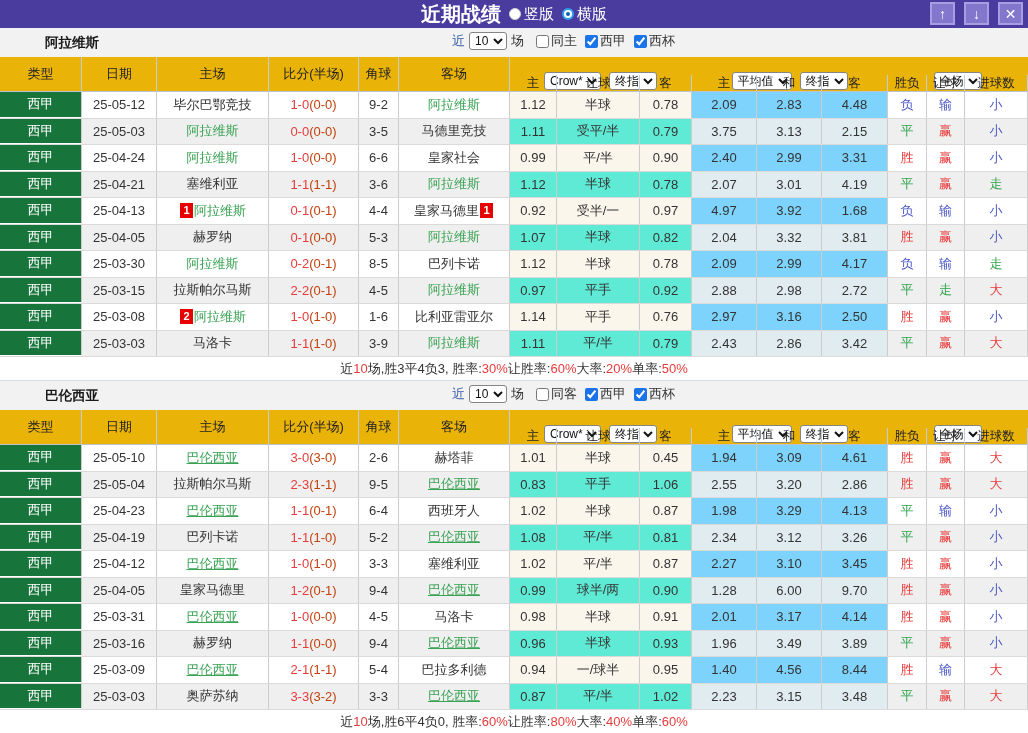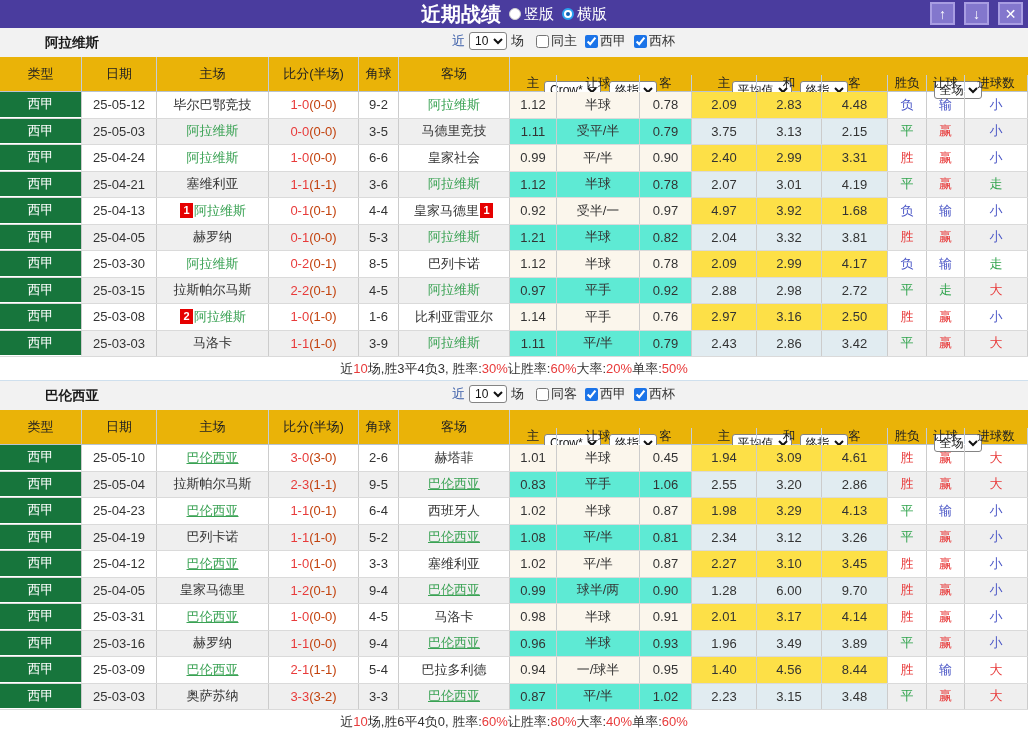--- a/index.html
+++ b/index.html
@@ -36,31 +36,31 @@
   .cell { display:flex; align-items:center; justify-content:center; box-sizing:border-box;
     border-right:1px solid #ccc; height:100%; overflow:hidden; white-space:nowrap; }
   .c0{width:82px}.c1{width:75px}.c2{width:112px}.c3{width:90px}.c4{width:40px}.c5{width:111px}
   .c6{width:47px}.c7{width:83px}.c8{width:52px}.c9{width:65px}.c10{width:65px}.c11{width:66px}
   .c12{width:39px}.c13{width:38px}.c14{width:63px}
   .thead { display:flex; height:34px; background:#eab308; border-bottom:1px solid #b9c3d1; }
   .thead .cell { border-right:1px solid #c3cdda; color:#222; }
   .hr-wrap { display:flex; flex-direction:column; }
   .hrow1 { display:flex; height:18px; }
   .hrow2 { display:flex; height:16px; }
-  .gcell { display:flex; align-items:flex-start; justify-content:center; gap:8px;
+  .gcell { display:flex; align-items:center; justify-content:center; gap:8px;
     box-sizing:border-box; border-right:1px solid #c3cdda;margin-top:24px; }
   .gA{width:182px}.gB{width:196px}.gC{width:140px}
   .gcell select, .controls select { height:18px; }
   .hrow2 .cell { font-size:12.5px; }
   .trow { display:flex; height:26.5px; border-bottom:1px solid #dadada; box-sizing:border-box; }
   .trow.odd { background:#fff; }
   .trow.even { background:#efefef; }
   .trow .lt { background:#fbf6ec; }
   .trow.even .lt { background:#5eead4; }
-  .trow .eu { background:#fde047; }
+  .trow .eu { background:#7dd3fc; }
   .trow.even .eu { background:#e1ecf1; }
   .league { background:#17753c; color:#fff; border-bottom:1px solid #fff; }
   .team { color:#3aa254; cursor:pointer; }
   .team.ul { text-decoration:underline; }
   .score { color:#e83a3a; }
   .half { color:#c2410c; }
   .badge { display:inline-block; background:#e60000; color:#fff; font-size:11px; font-weight:bold;
     width:13px; height:15px; line-height:15px; text-align:center; margin:0 1px; }
   .win { color:#e83a3a; }
   .draw { color:#2fa34c; }
@@ -282,21 +282,21 @@
           <span>赫罗纳</span>
         </div>
         <div class="cell c3">
           <span class="score">0-1</span>
           <span class="half">(0-0)</span>
         </div>
         <div class="cell c4">5-3</div>
         <div class="cell c5">
           <span class="team">阿拉维斯</span>
         </div>
-        <div class="cell lt c6">1.21</div>
+        <div class="cell lt c6">1.07</div>
         <div class="cell lt c7">半球</div>
         <div class="cell lt c8">0.82</div>
         <div class="cell eu c9">2.04</div>
         <div class="cell eu c10">3.32</div>
         <div class="cell eu c11">3.81</div>
         <div class="cell rs c12 win">胜</div>
         <div class="cell rs c13 win">赢</div>
         <div class="cell rs c14 lose">小</div>
       </div>
       <div class="trow odd">

